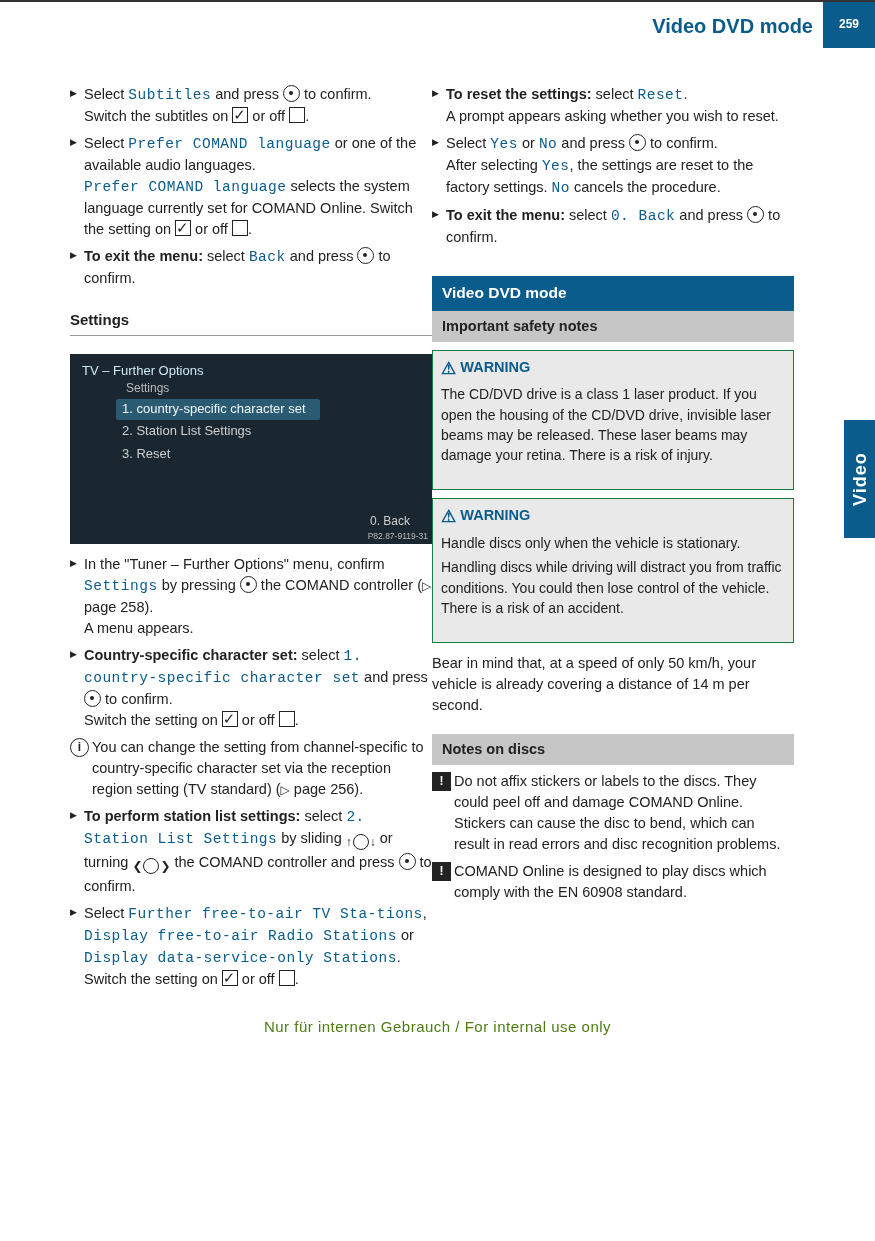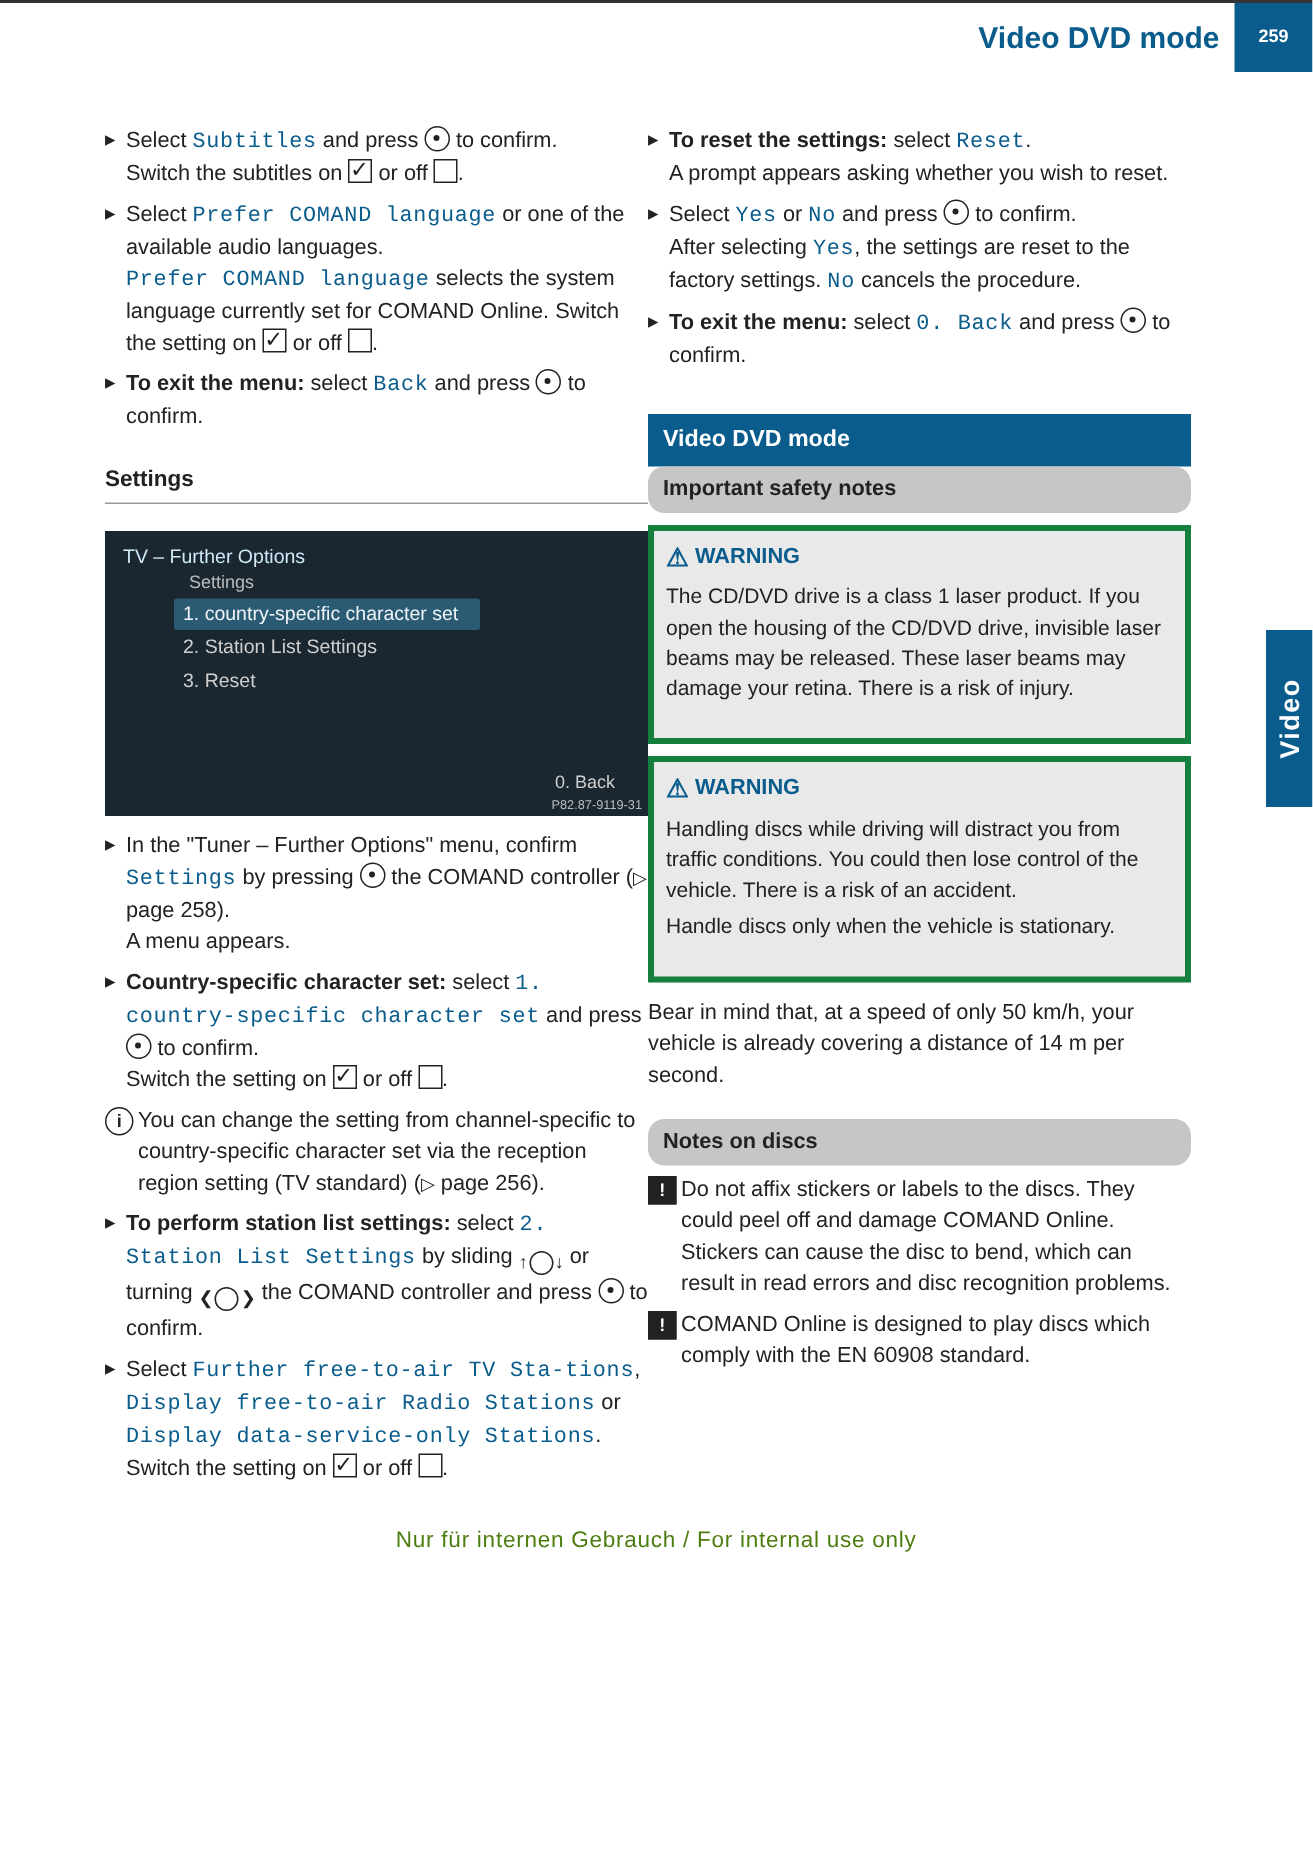--- a/index.html
+++ b/index.html
@@ -165,24 +165,23 @@
     font-weight: bold;
     padding: 6px 10px;
     font-size: 15.5px;
   }
   .gray-band {
     background: #c6c6c6;
     color: #222;
     font-weight: bold;
     padding: 5px 10px;
     font-size: 14.5px;
-    border-radius: 11px;
   }
   .warn-box {
-    border: 4px solid #15803d;
+    border: 1px solid #15803d;
     background: #e9e9e9;
     color: #222;
     padding: 6px 8px 20px 8px;
     margin: 8px 0;
     font-size: 14px;
   }
   .warn-box .warn-head {
     color: #0a5c8c;
     font-weight: bold;
     font-size: 14.5px;
@@ -353,22 +352,22 @@
     <div class="blue-band">Video DVD mode</div>
     <div class="gray-band">Important safety notes</div>
 
     <div class="warn-box">
       <div class="warn-head"><span class="tri-icon">⚠</span>&nbsp;<span>WARNING</span></div>
       <p>The CD/DVD drive is a class 1 laser product. If you open the housing of the CD/DVD drive, invisible laser beams may be released. These laser beams may damage your retina. There is a risk of injury.</p>
     </div>
 
     <div class="warn-box">
       <div class="warn-head"><span class="tri-icon">⚠</span>&nbsp;<span>WARNING</span></div>
+      <p>Handle discs only when the vehicle is stationary.</p>
       <p>Handling discs while driving will distract you from traffic conditions. You could then lose control of the vehicle. There is a risk of an accident.</p>
-      <p>Handle discs only when the vehicle is stationary.</p>
     </div>
 
     <p style="margin-top:10px;">Bear in mind that, at a speed of only 50 km/h, your vehicle is already covering a distance of 14 m per second.</p>
 
     <div style="height:14px;"></div>
     <div class="gray-band">Notes on discs</div>
 
     <div class="note-block">
       <span class="warn-icon lead-icon">!</span>
       <span>Do not affix stickers or labels to the discs. They could peel off and damage COMAND Online. Stickers can cause the disc to bend, which can result in read errors and disc recognition problems.</span>

